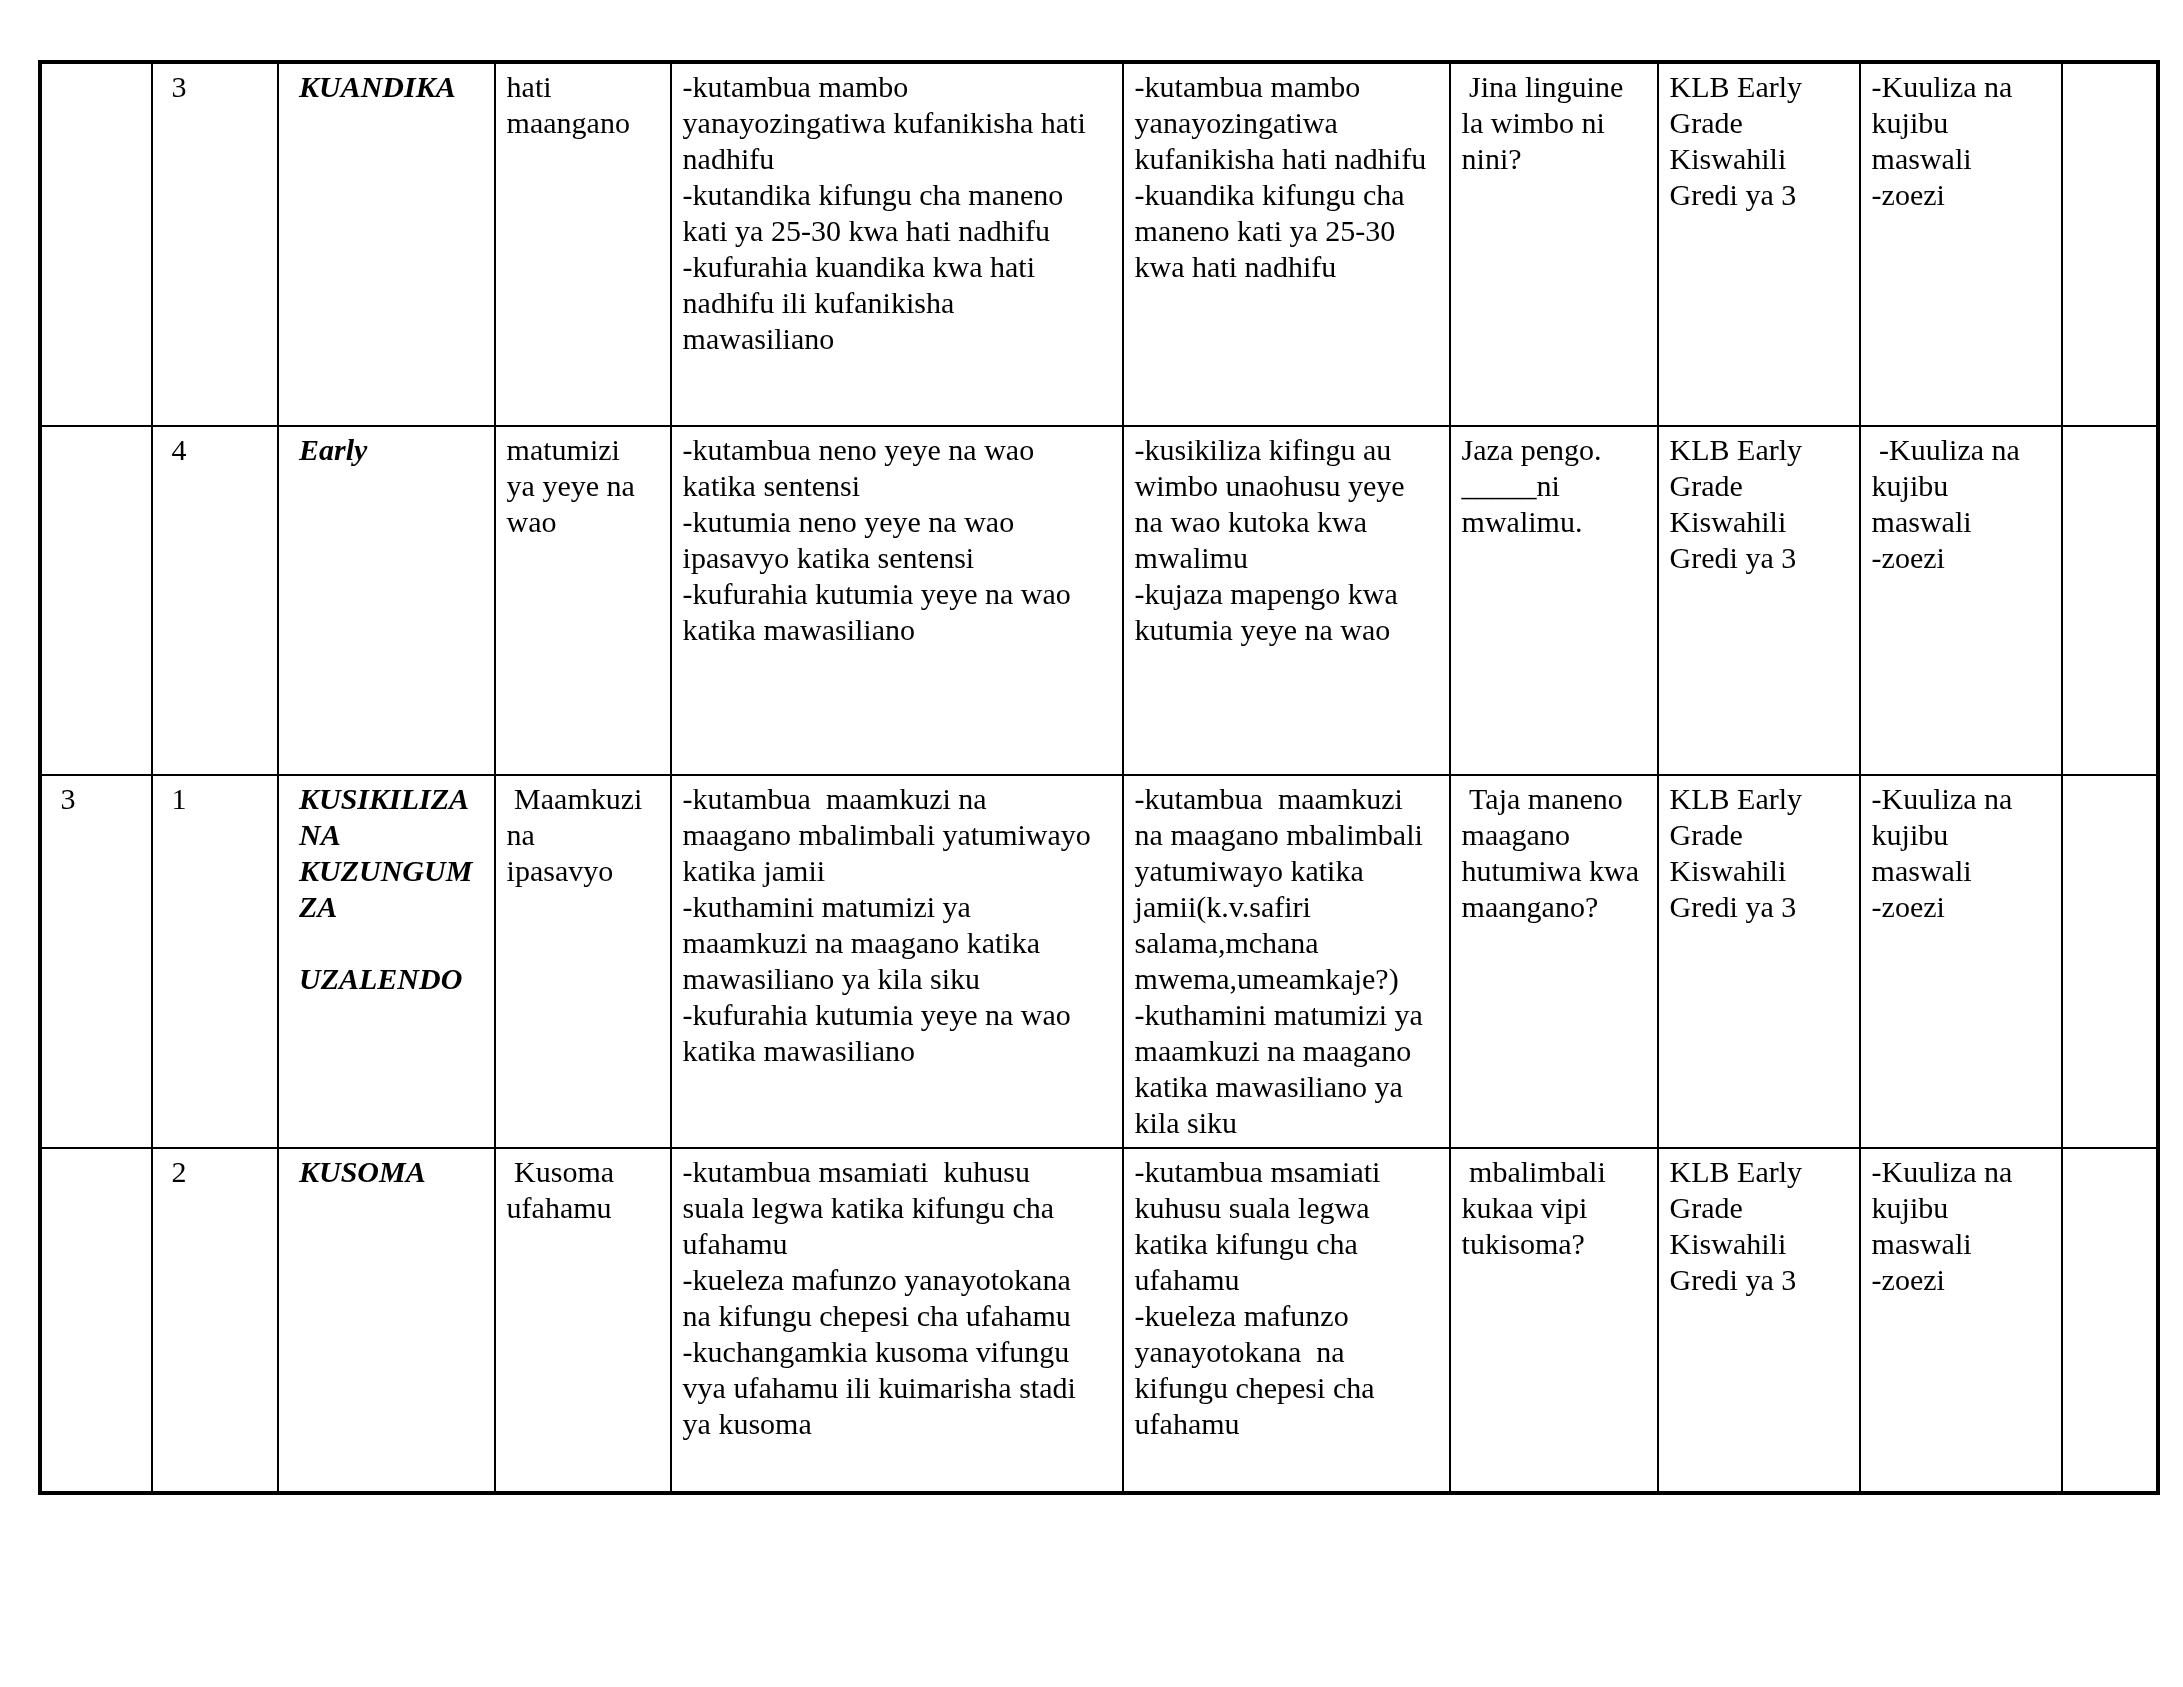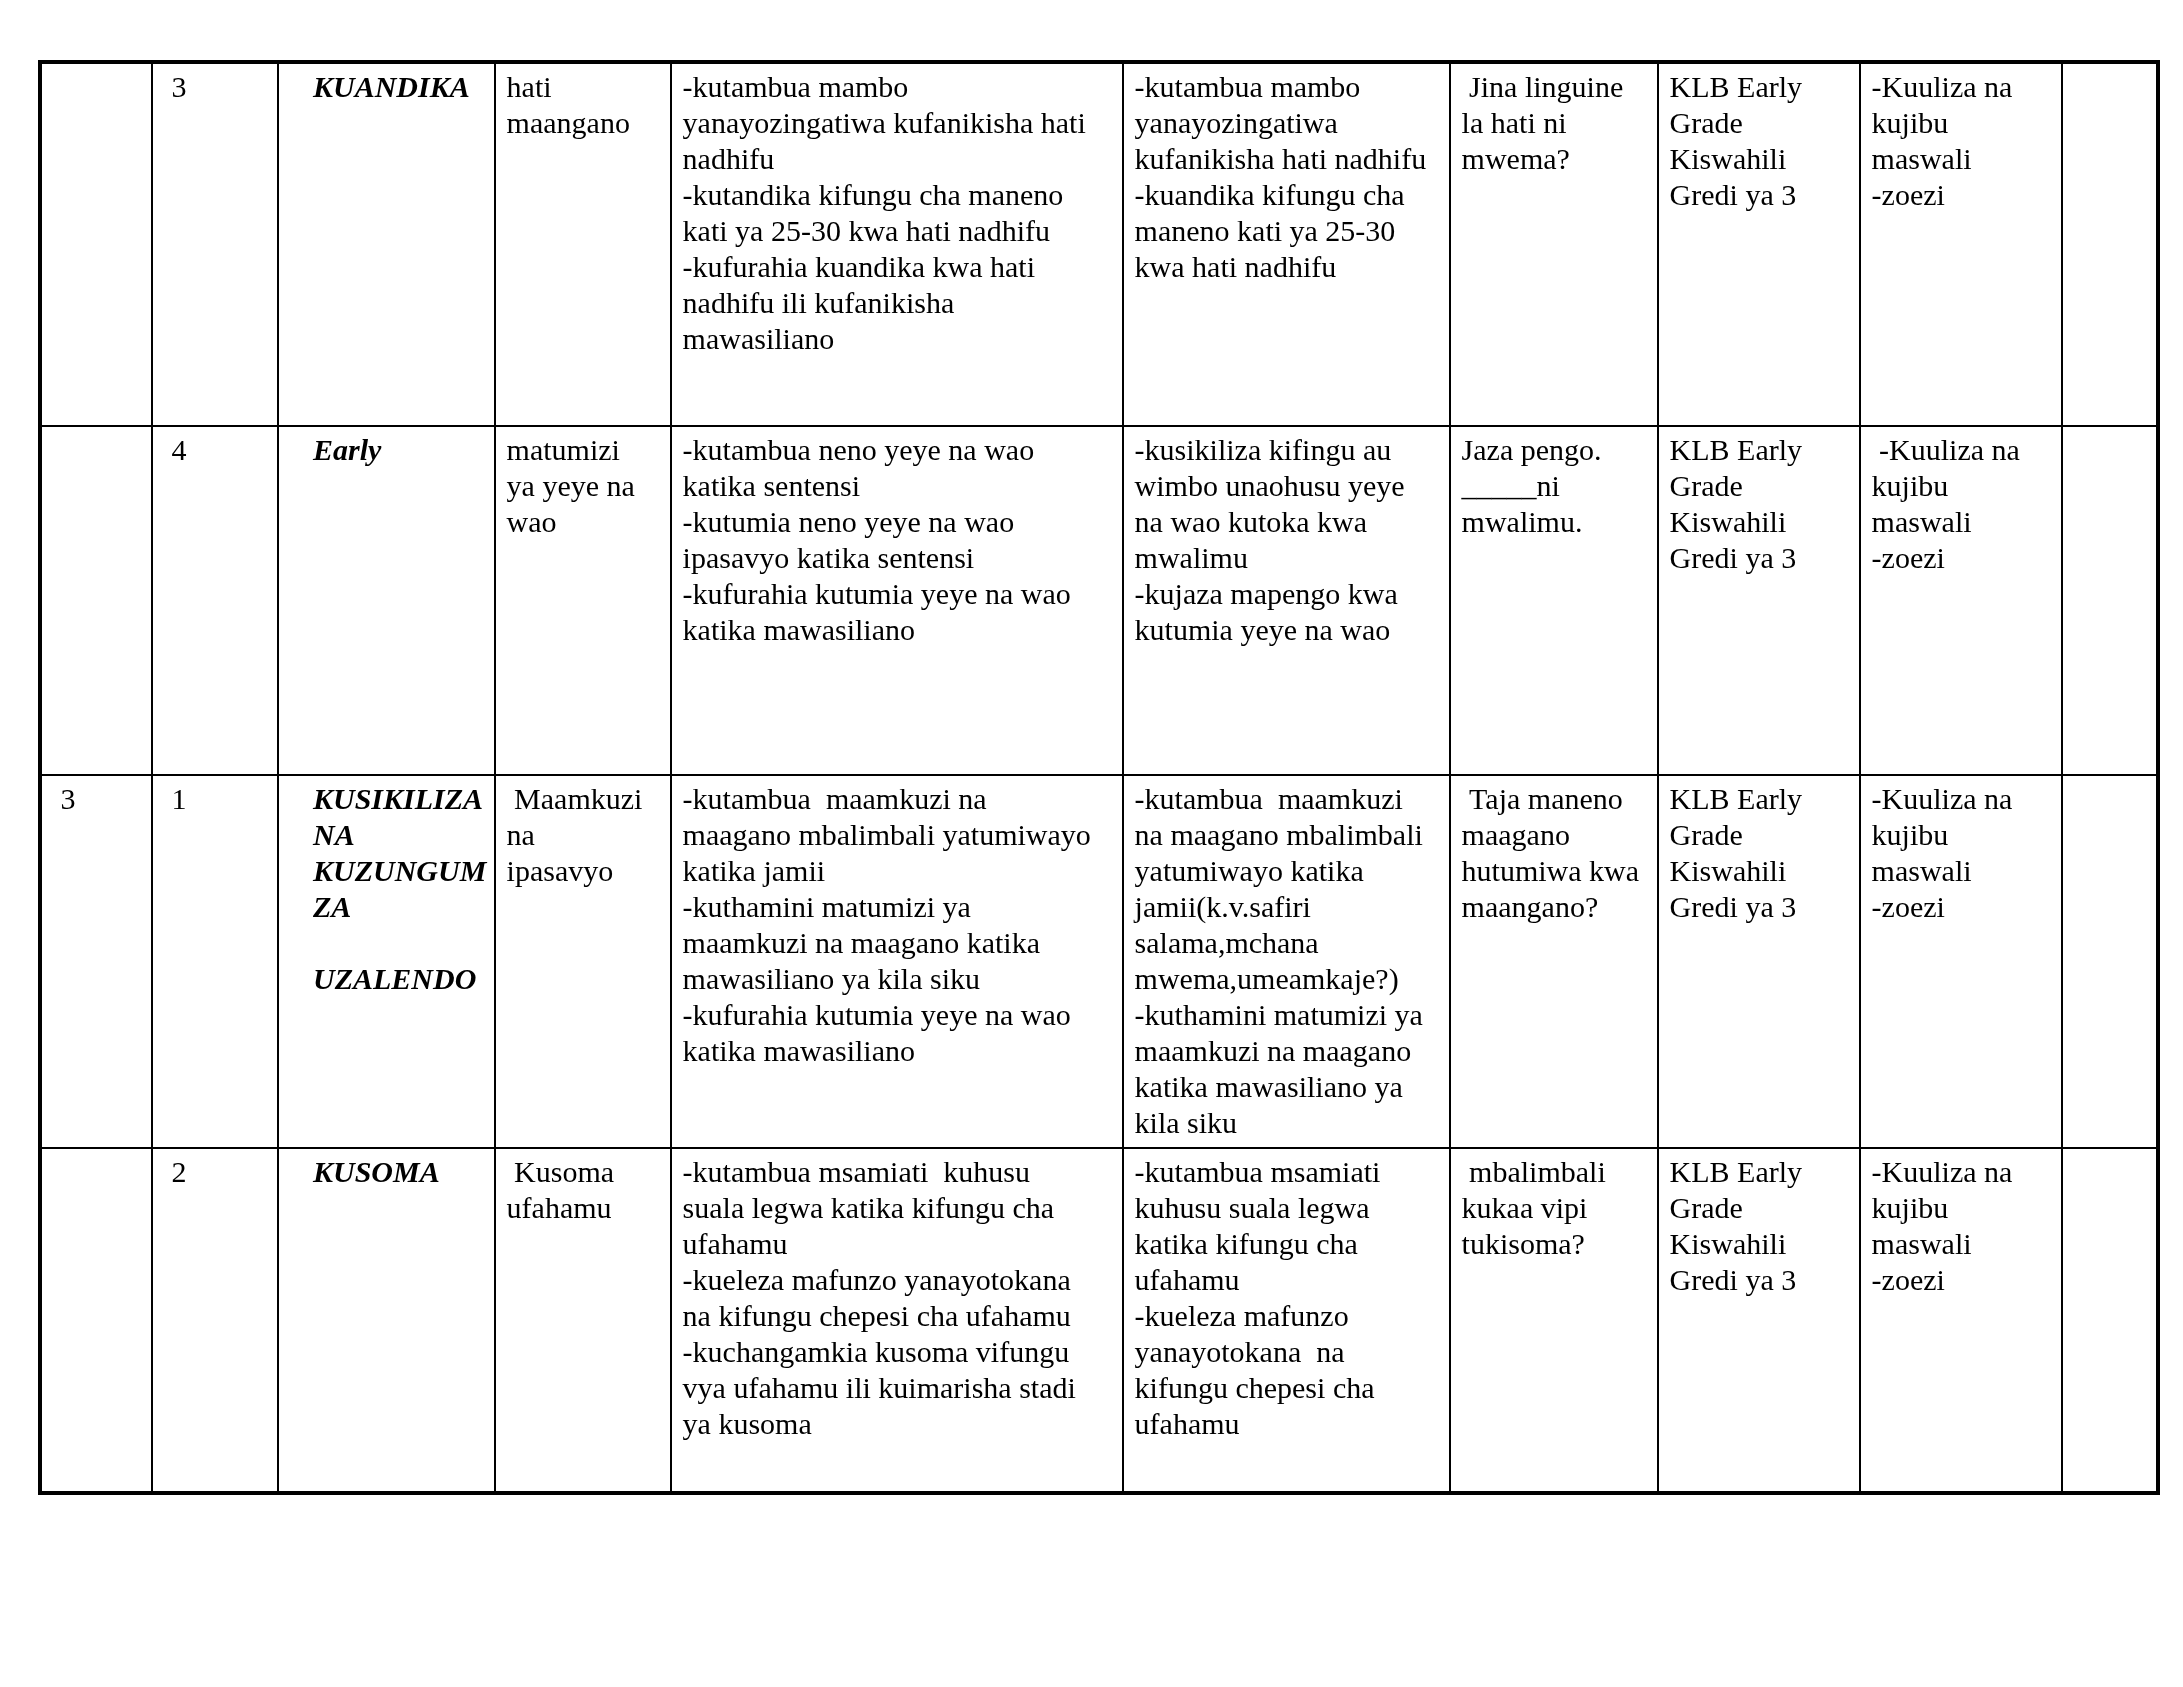--- a/index.html
+++ b/index.html
@@ -34,21 +34,21 @@
     white-space: pre-wrap;
     overflow-wrap: break-word;
     word-break: break-word;
   }
   table.sow td.num-cell {
     padding-left: 18.5px;
   }
   table.sow td.topic-cell {
     font-weight: bold;
     font-style: italic;
-    padding-left: 34px;
+    padding-left: 20px;
   }
 </style>
 </head>
 <body>
 
 <div class="page">
   <table class="sow">
     <colgroup>
       <col style="width:112px">
       <col style="width:126px">
@@ -76,21 +76,21 @@
 -kufurahia kuandika kwa hati
 nadhifu ili kufanikisha
 mawasiliano</td>
           <td>-kutambua mambo
 yanayozingatiwa
 kufanikisha hati nadhifu
 -kuandika kifungu cha
 maneno kati ya 25-30
 kwa hati nadhifu</td>
           <td> Jina linguine
-la hati ni mwema?</td>
+la wimbo ni nini?</td>
           <td>KLB Early
 Grade
 Kiswahili
 Gredi ya 3</td>
           <td>-Kuuliza na
 kujibu
 maswali
 -zoezi</td>
           <td></td>
         </tr>

